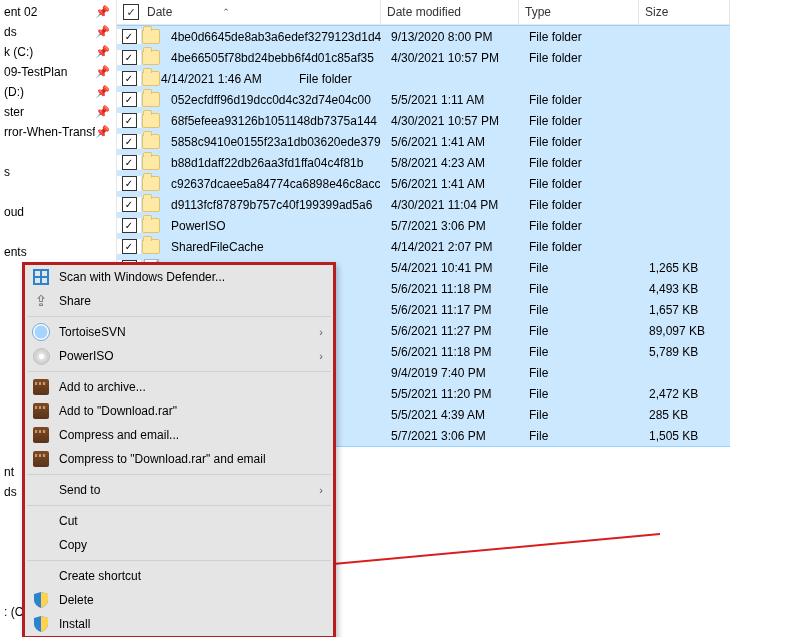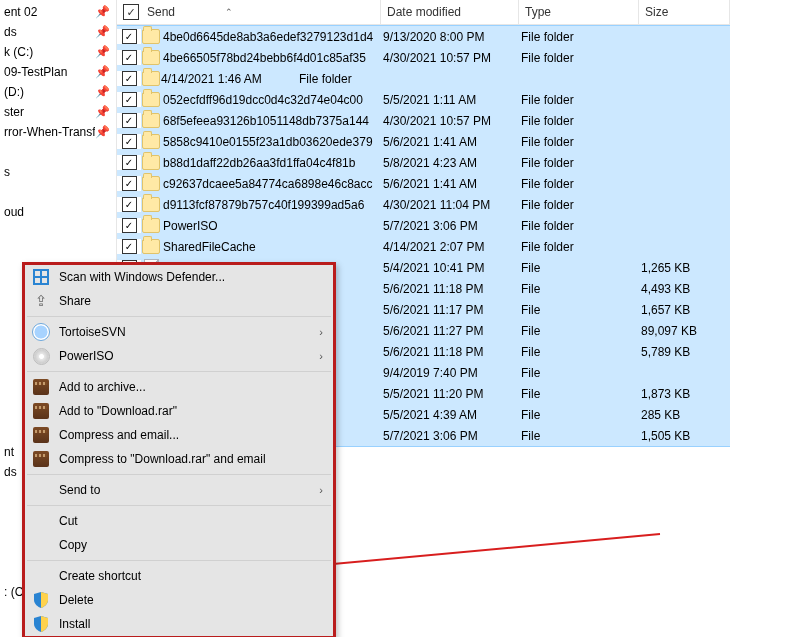--- a/index.html
+++ b/index.html
@@ -23,21 +23,21 @@
   .row{display:flex;align-items:center;height:21px;padding:0;background:#cce8ff}
   .row:nth-child(1){border-top:1px solid #99d1ff}
   .row:last-child{border-bottom:1px solid #99d1ff}
   .c-check{flex:0 0 24px;display:flex;align-items:center;justify-content:center;background:#fff}
   .cb{width:13px;height:13px;border:1px solid #333;display:flex;align-items:center;justify-content:center;font-size:10px;line-height:1}
   .c-icon{flex:0 0 20px;display:flex;align-items:center;justify-content:center}
   .folder-ico{width:16px;height:13px;background:#ffe9a6;border:1px solid #e0c36b;border-radius:2px;position:relative}
   .folder-ico:before{content:"";position:absolute;top:-4px;left:0;width:7px;height:4px;background:#ffe9a6;border:1px solid #e0c36b;border-bottom:none;border-radius:2px 2px 0 0}
   .file-ico{width:13px;height:16px;background:#fff;border:1px solid #aeb6bf;position:relative}
   .file-ico:before{content:"";position:absolute;top:0;right:0;width:4px;height:4px;background:linear-gradient(135deg,#fff 0 50%,#aeb6bf 50% 100%)}
-  .c-name{flex:0 0 220px;padding-left:2px;white-space:nowrap;overflow:hidden}
+  .c-name{flex:0 0 220px;padding-left:10px;white-space:nowrap;overflow:hidden}
   .c-date{flex:0 0 138px;white-space:nowrap;overflow:hidden}
   .c-type{flex:0 0 120px;white-space:nowrap}
   .c-size{flex:1;padding-right:28px;white-space:nowrap}
 
   
   .ctx{position:absolute;left:22px;top:262px;width:308px;background:#e5e5e5;border:3px solid #b91c1c;box-shadow:2px 3px 6px rgba(0,0,0,.25);z-index:5}
   .ctx-row{display:flex;align-items:center;height:24px;padding:0 10px 0 6px;white-space:nowrap}
   .ctx-ico{width:20px;height:20px;display:flex;align-items:center;justify-content:center;margin-right:8px;font-size:14px}
   .shield{width:14px;height:16px;display:inline-block}
   .shield svg{display:block}
@@ -99,20 +99,23 @@
       <div class="tree-row">
         <span class="tree-label"></span>
       </div>
       <div class="tree-row">
         <span class="tree-label">oud</span>
       </div>
       <div class="tree-row">
         <span class="tree-label"></span>
       </div>
       <div class="tree-row">
+        <span class="tree-label">ents</span>
+      </div>
+      <div class="tree-row">
         <span class="tree-label"></span>
       </div>
       <div class="tree-row">
         <span class="tree-label"></span>
       </div>
       <div class="tree-row">
         <span class="tree-label"></span>
       </div>
       <div class="tree-row">
         <span class="tree-label"></span>
@@ -158,21 +161,21 @@
       </div>
       <div class="tree-row">
         <span class="tree-label">: (C:</span>
       </div>
     </div>
 
   <div class="main">
     <div class="hdr">
       <div class="hcell name">
         <span class="col-cb">✓</span>
-        <span>Send</span>
+        <span>Date</span>
         <span class="sort">⌃</span>
       </div>
       <div class="hcell date">
           <span>Date modified</span>
         </div>
       <div class="hcell type">
           <span>Type</span>
         </div>
       <div class="hcell size">
           <span>Size</span>
@@ -384,21 +387,21 @@
         <div class="row">
           <div class="c-check">
             <div class="cb">✓</div>
           </div>
           <div class="c-icon">
             <div class="file-ico"></div>
           </div>
           <div class="c-name">fe64...</div>
           <div class="c-date">5/5/2021 11:20 PM</div>
           <div class="c-type">File</div>
-          <div class="c-size">1,873 KB</div>
+          <div class="c-size">2,472 KB</div>
         </div>
         <div class="row">
           <div class="c-check">
             <div class="cb">✓</div>
           </div>
           <div class="c-icon">
             <div class="file-ico"></div>
           </div>
           <div class="c-name">9d8c...</div>
           <div class="c-date">5/5/2021 4:39 AM</div>

